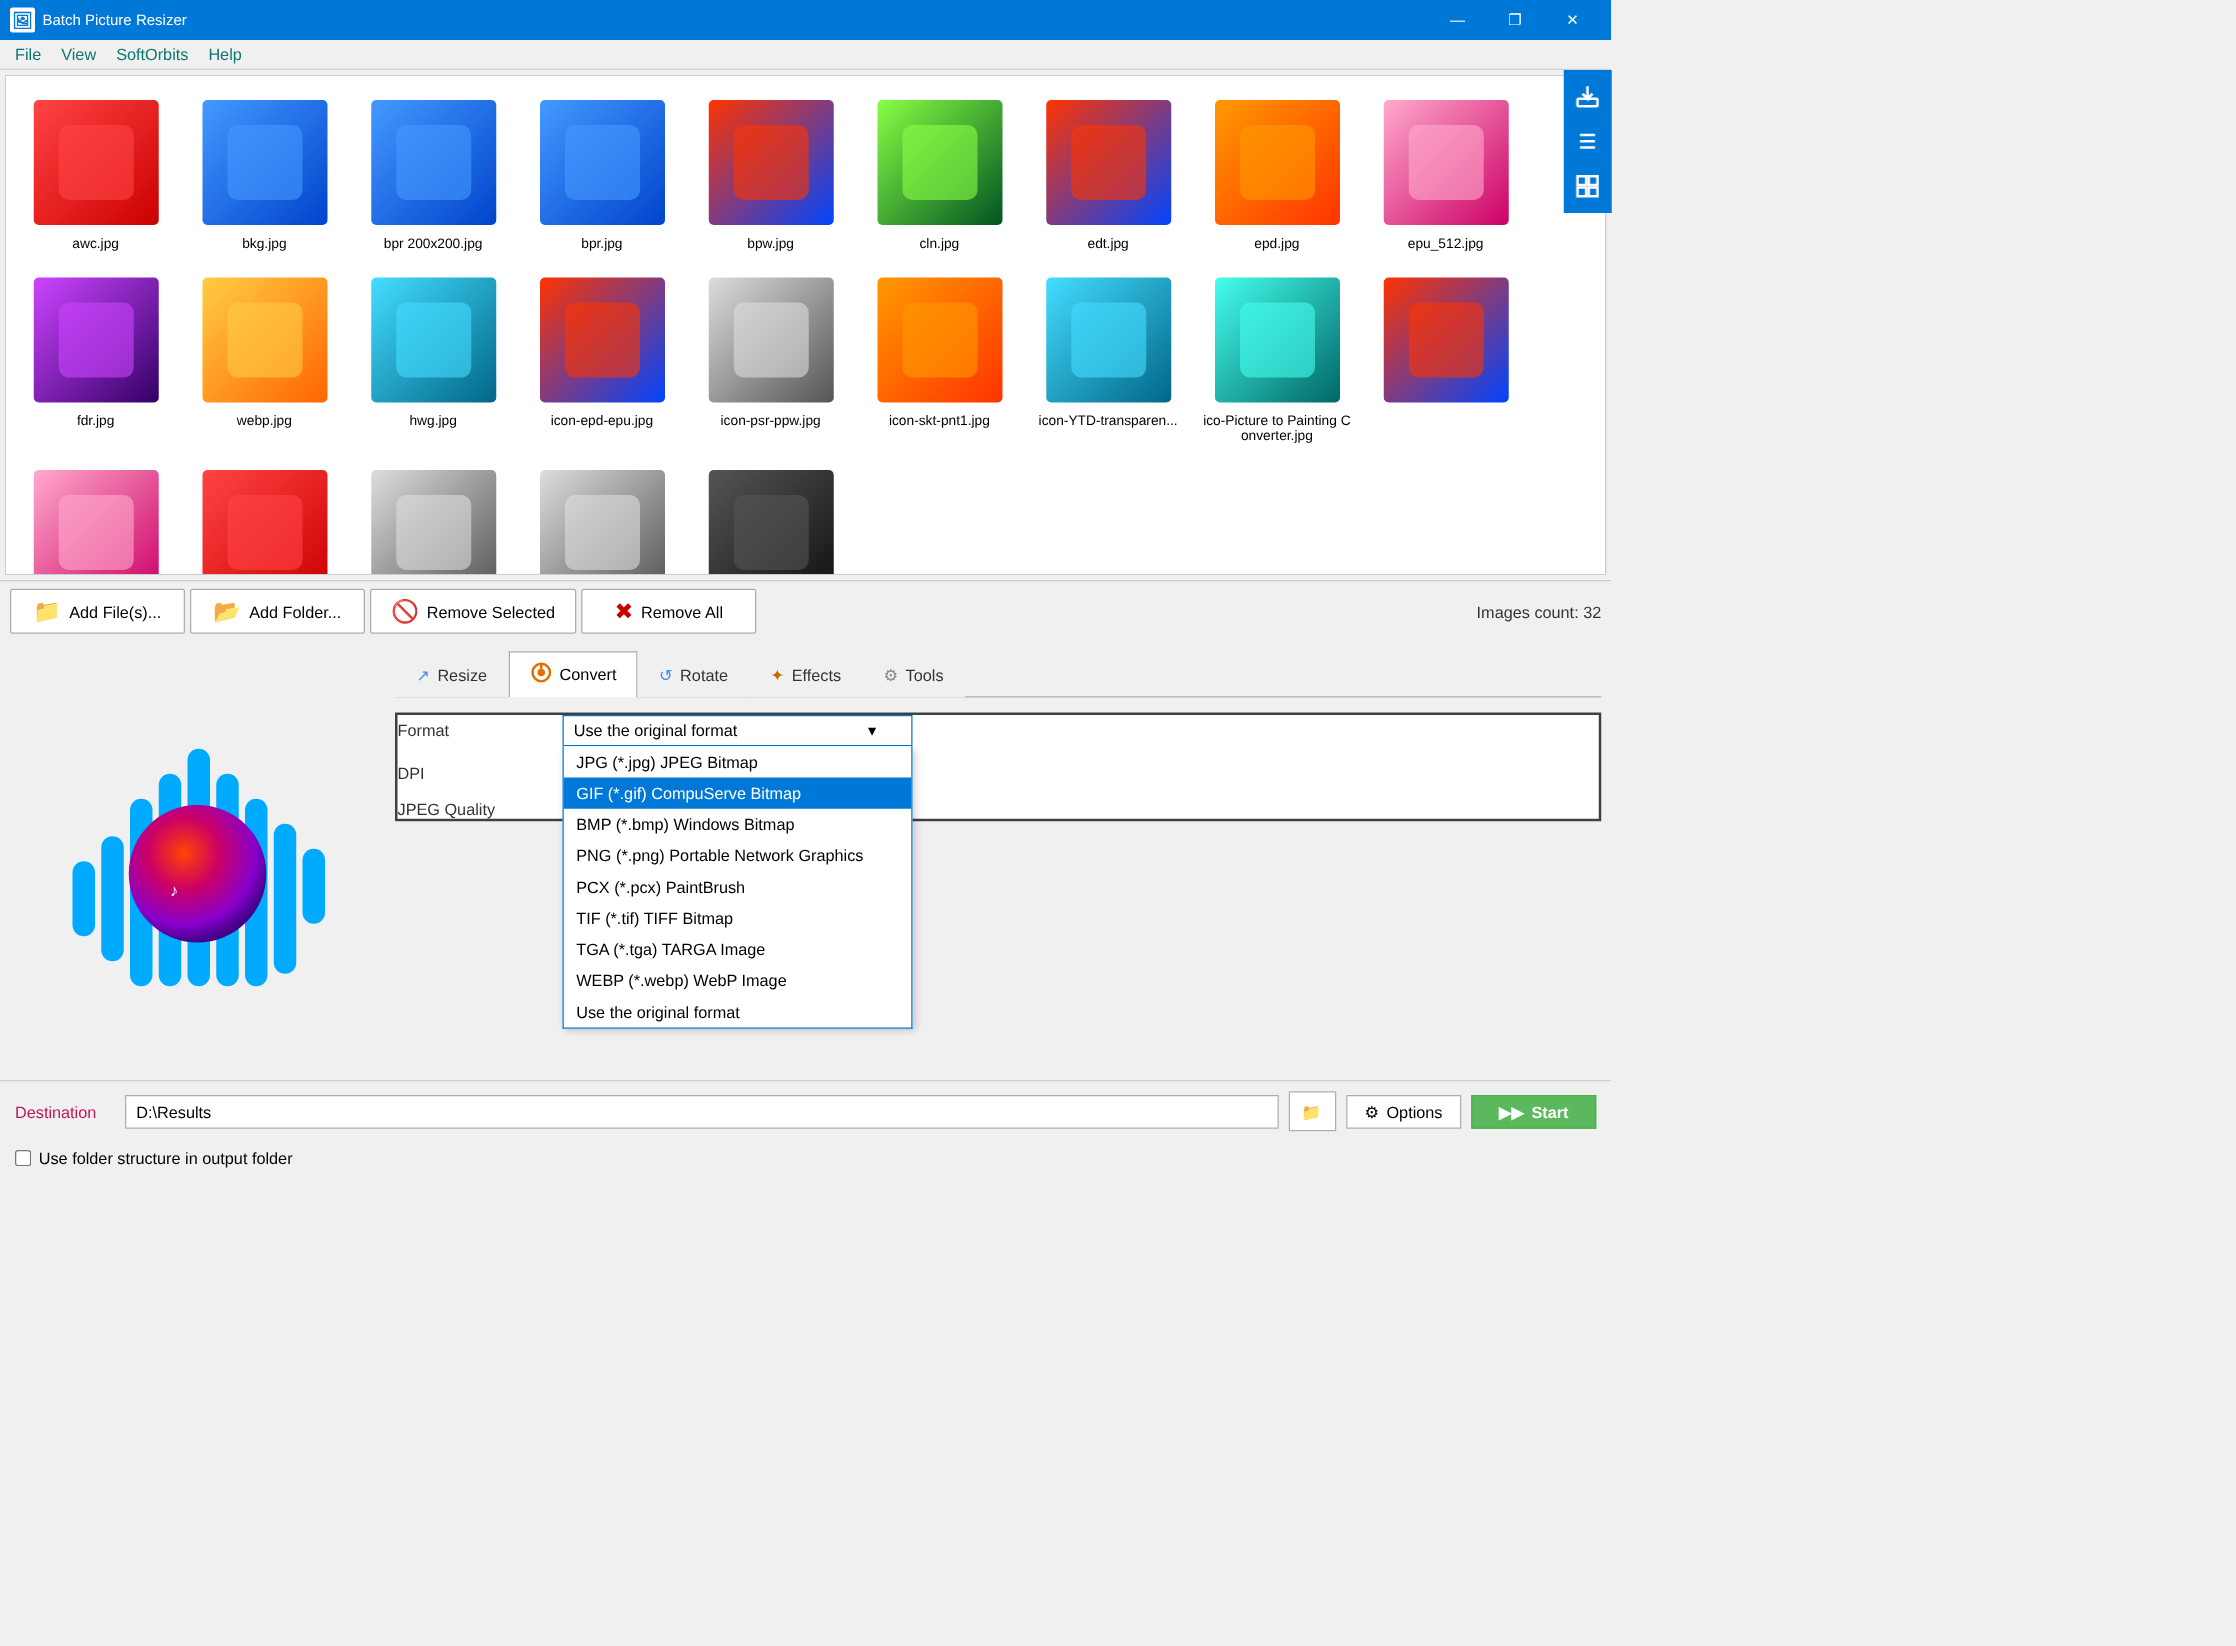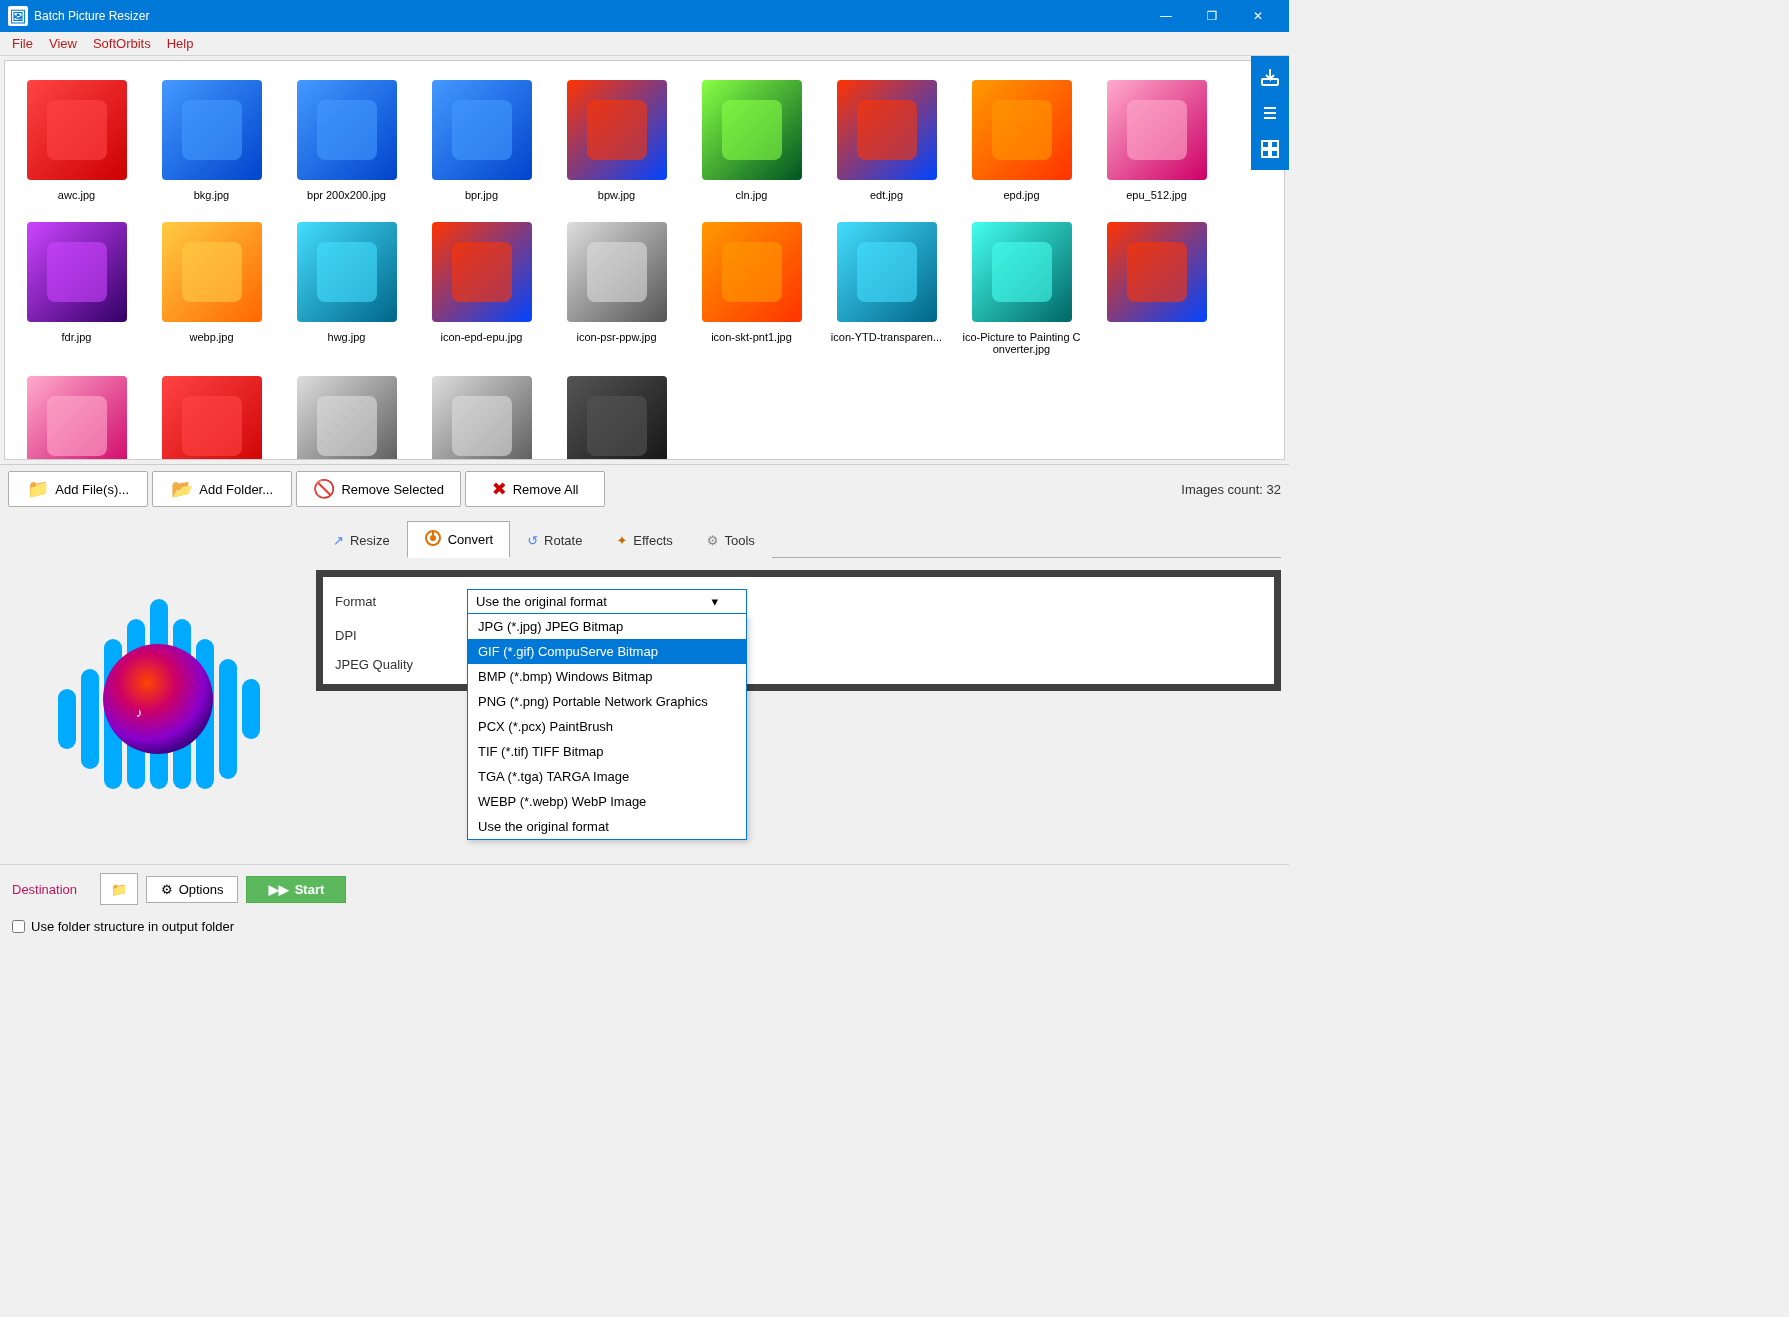--- a/index.html
+++ b/index.html
@@ -22,21 +22,21 @@
 
     
     .menubar {
       background: #f0f0f0;
       height: 24px;
       display: flex;
       align-items: center;
       padding: 0 4px;
       border-bottom: 1px solid #d0d0d0;
     }
-    .menu-item { padding: 2px 8px; cursor: pointer; color: #b91c1c; }
+    .menu-item { padding: 2px 8px; cursor: pointer; color: #0f766e; }
 
     
     .main { display: flex; flex-direction: column; height: calc(940px - 56px); justify-content: space-between; }
 
     
     .gallery {
       background: white;
       border: 1px solid #ccc;
       margin: 4px;
       flex: 0 0 400px;
@@ -157,22 +157,22 @@
     .tab.active {
       background: white;
       border: 1px solid #adadad;
       border-bottom: 1px solid white;
       color: #000;
     }
 
     
     .form-section {
       background: white;
-      border: 7px solid #404040;
-      padding: 12px;
+      border: 2px solid #404040;
+      padding: 0;
       display: flex;
       flex-direction: column;
       gap: 14px;
     }
     .form-row {
       display: flex;
       align-items: center;
       gap: 12px;
     }
     .form-label {
@@ -664,20 +664,21 @@
         <div class="form-row">
           <span class="form-label">JPEG Quality</span>
         </div>
       </div>
 
     </div>
   </div>
 
   <div class="destination-bar">
     <span class="dest-label">Destination</span>
+    <input class="dest-input" type="text" value="D:\Results" style="">
     <button class="dest-btn">
       <span>📁</span>
     </button>
     <button class="options-btn">
       <span>⚙</span>
       <span>Options</span>
     </button>
     <button class="start-btn">
       <span>▶▶</span>
       <span>Start</span>

